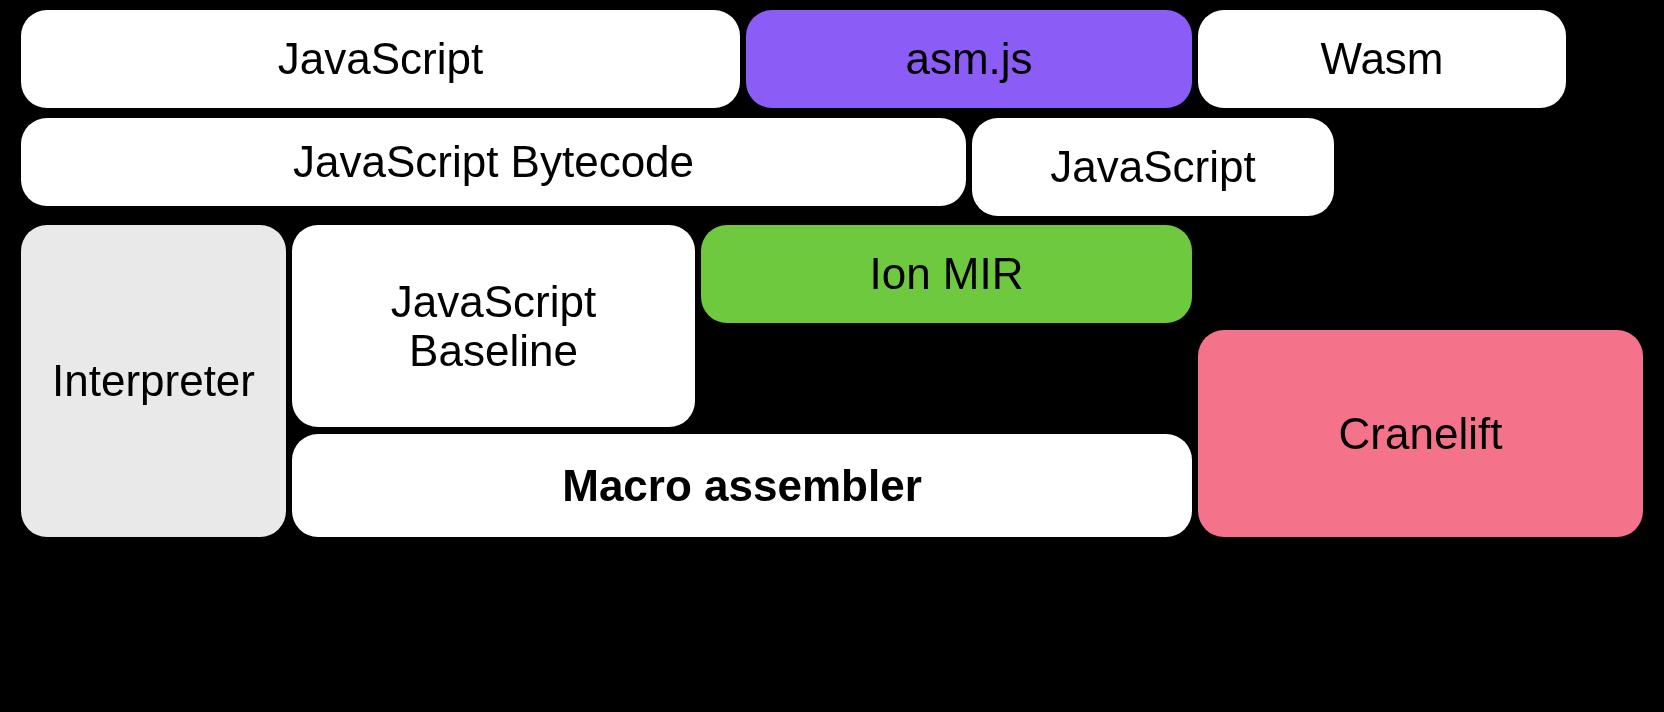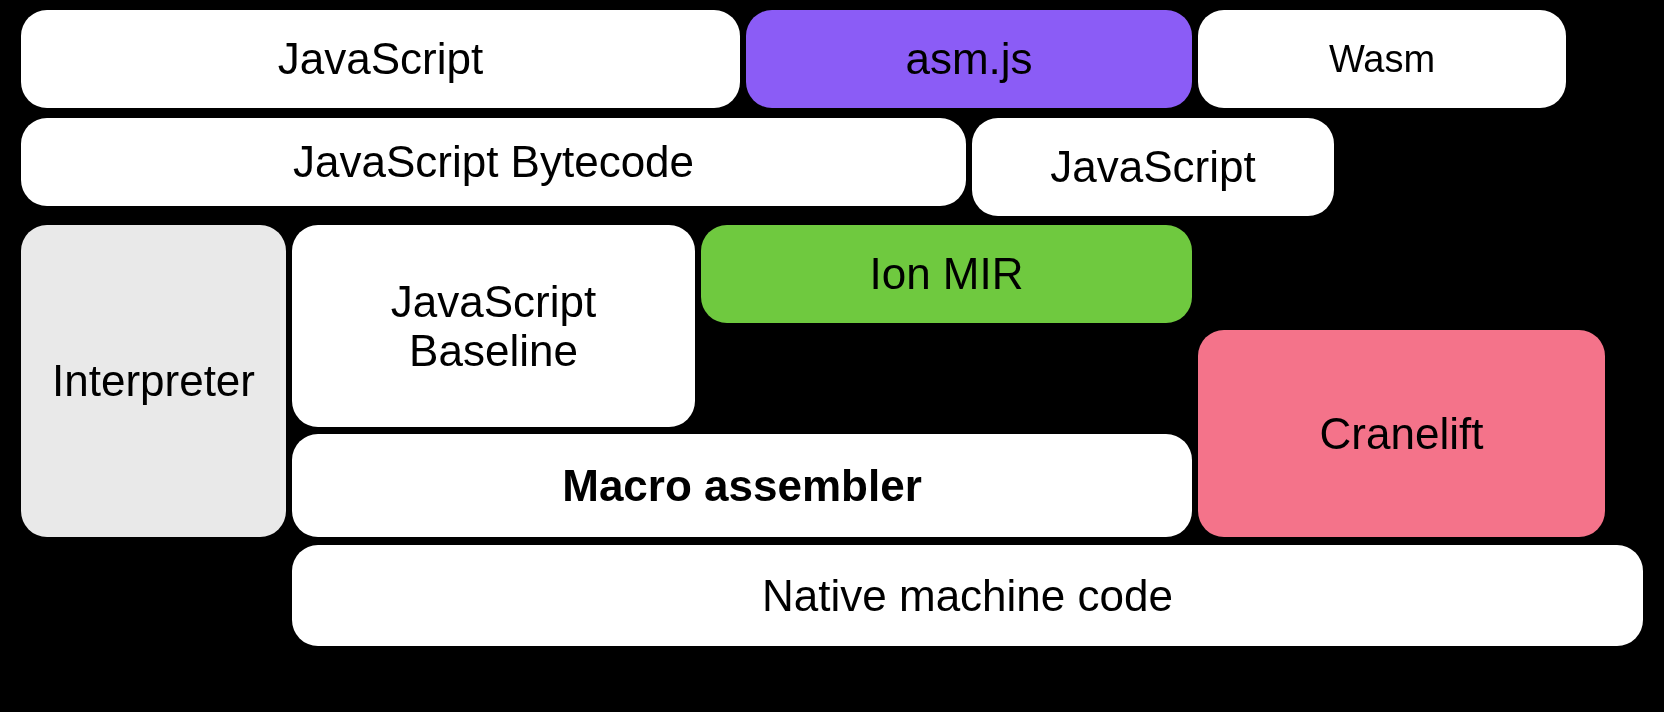--- a/index.html
+++ b/index.html
@@ -33,23 +33,22 @@
     white-space: pre-line;
     padding: 0 8px;
   }
 </style>
 </head>
 <body>
 
 <div id="diagram" style="background: rgb(0, 0, 0);">
     <div class="node" style="left: 21px; top: 10px; width: 719px; height: 98px; background: rgb(255, 255, 255); border-radius: 26px; font-size: 44px; color: rgb(0, 0, 0);">JavaScript</div>
     <div class="node" style="left: 746px; top: 10px; width: 446px; height: 98px; background: #8b5cf6; border-radius: 26px; font-size: 44px; color: rgb(0, 0, 0);">asm.js</div>
-    <div class="node" style="left: 1198px; top: 10px; width: 368px; height: 98px; background: rgb(255, 255, 255); border-radius: 26px; font-size: 38px; color: rgb(0, 0, 0);">Wasm</div>
+    <div class="node" style="left: 1198px; top: 10px; width: 368px; height: 98px; background: rgb(255, 255, 255); border-radius: 26px; font-size: 44px; color: rgb(0, 0, 0);">Wasm</div>
     <div class="node" style="left: 21px; top: 118px; width: 945px; height: 88px; background: rgb(255, 255, 255); border-radius: 26px; font-size: 44px; color: rgb(0, 0, 0);">JavaScript Bytecode</div>
     <div class="node" style="left: 972px; top: 118px; width: 362px; height: 98px; background: rgb(255, 255, 255); border-radius: 26px; font-size: 44px; color: rgb(0, 0, 0);">JavaScript</div>
     <div class="node" style="left: 21px; top: 225px; width: 265px; height: 312px; background: rgb(233, 233, 233); border-radius: 26px; font-size: 44px; color: rgb(0, 0, 0);">Interpreter</div>
     <div class="node" style="left: 292px; top: 225px; width: 403px; height: 202px; background: rgb(255, 255, 255); border-radius: 26px; font-size: 44px; color: rgb(0, 0, 0);">JavaScript
 Baseline</div>
     <div class="node" style="left: 701px; top: 225px; width: 491px; height: 98px; background: rgb(111, 201, 63); border-radius: 26px; font-size: 44px; color: rgb(0, 0, 0);">Ion MIR</div>
-    <div class="node" style="left: 1198px; top: 330px; width: 407px; height: 207px; background: rgb(244, 115, 138); border-radius: 26px; font-size: 44px; color: rgb(0, 0, 0);">Cranelift</div>
+    <div class="node" style="left: 1198px; top: 330px; width: 445px; height: 207px; background: rgb(244, 115, 138); border-radius: 26px; font-size: 44px; color: rgb(0, 0, 0);">Cranelift</div>
     <div class="node" style="left: 292px; top: 434px; width: 900px; height: 103px; background: rgb(255, 255, 255); border-radius: 26px; font-size: 44px; color: rgb(0, 0, 0); font-weight: bold;">Macro assembler</div>
-    <div class="node" style="left: 292px; top: 545px; width: 1351px; height: 101px; background: rgb(255, 255, 255); border-radius: 26px; font-size: 44px; color: rgb(0, 0, 0);">Native machine code</div>
   </div>
 
 </body></html>

